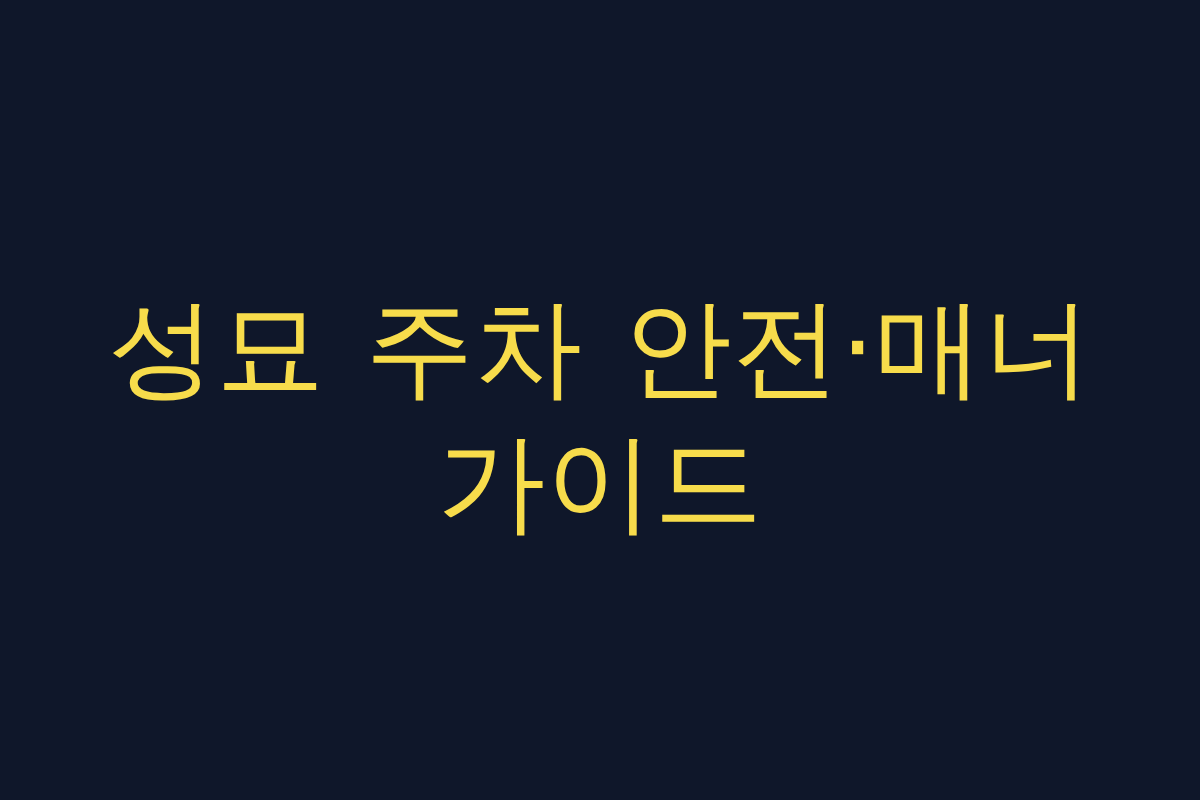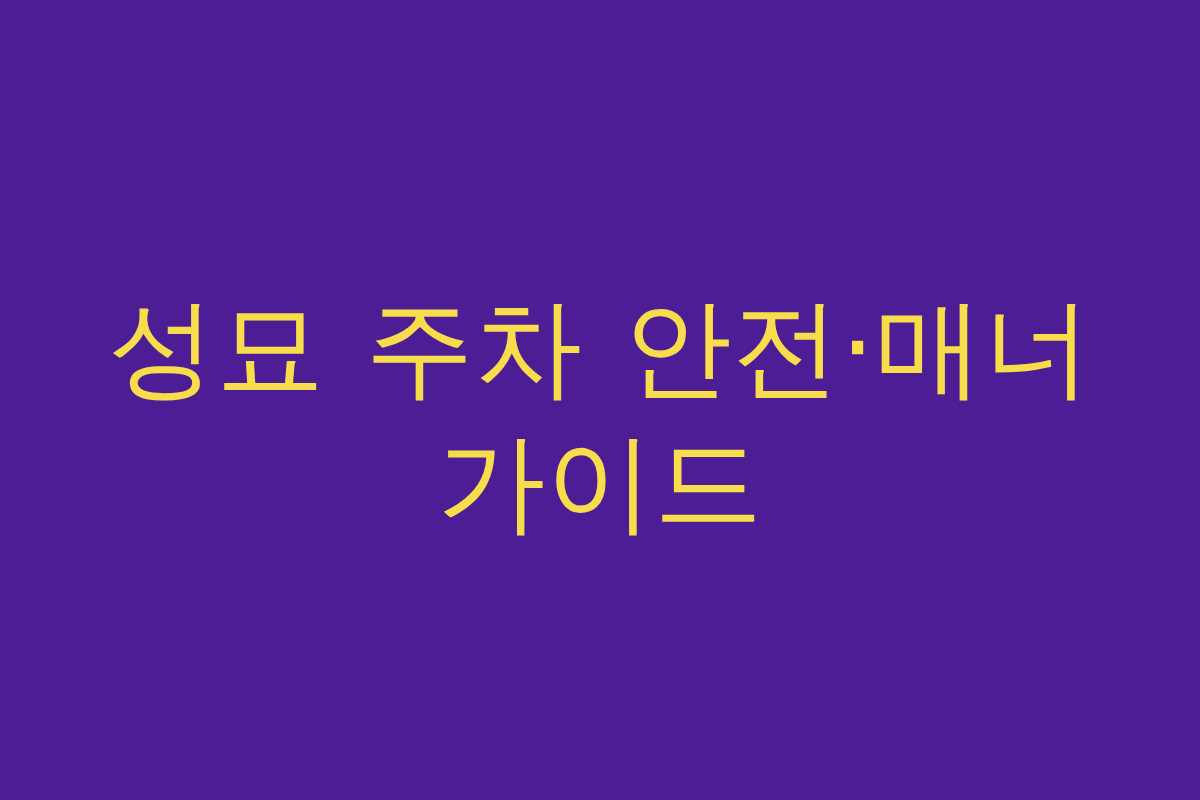--- a/index.html
+++ b/index.html
@@ -48,21 +48,21 @@
     white-space: normal;
     overflow-wrap: break-word;
     
     -webkit-font-smoothing: antialiased;
     text-rendering: geometricPrecision;
   }
 </style>
 </head>
 <body>
 
-<div class="banner-canvas" style="background-color: #4c1d95;">
+<div class="banner-canvas" style="background-color: #0f172a;">
 
   <div class="headline-block">
 
     <h1 class="headline-text" style="color: rgb(247, 220, 75);">성묘 주차 안전·매너 가이드</h1>
 
   </div>
 
 </div>
 
 </body></html>

